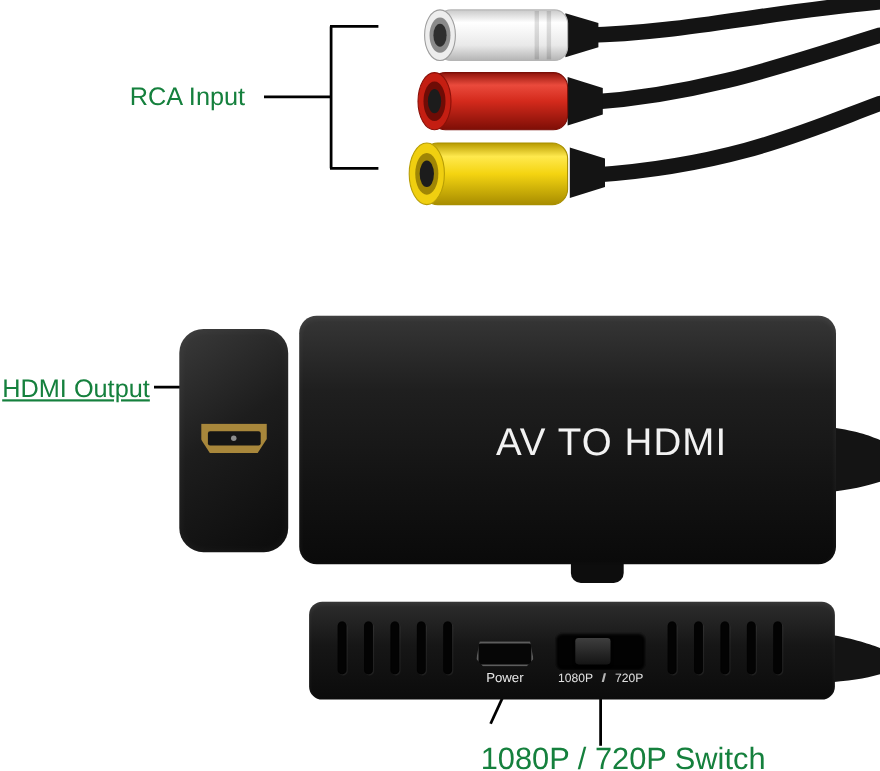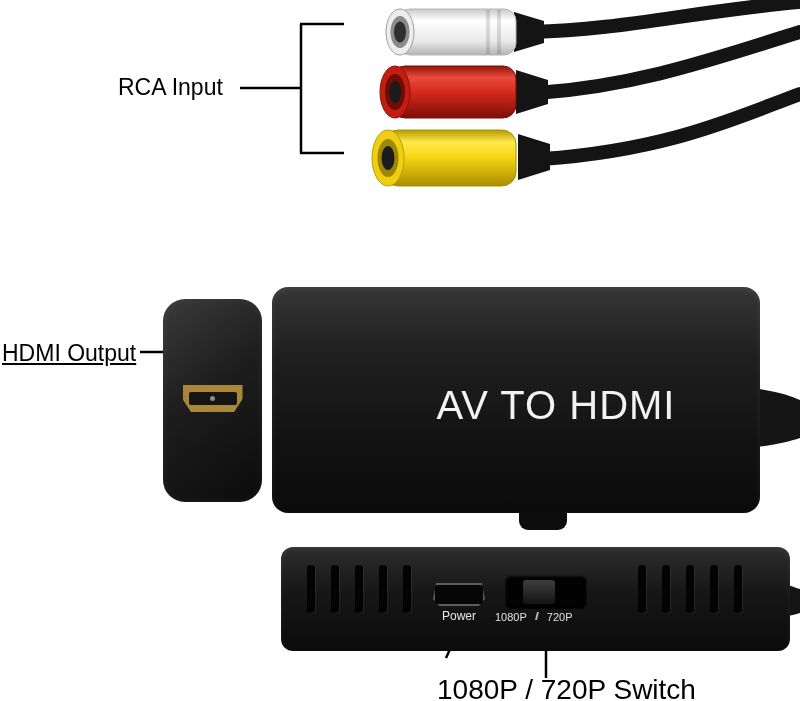--- a/index.html
+++ b/index.html
@@ -2,21 +2,21 @@
 <html><head>
 <meta charset="utf-8">
 <style>
   html,body{margin:0;padding:0;background:#fff;}
   #stage{
     position:relative;width:800px;height:701px;background:#ffffff;
     overflow:hidden;font-family:"Liberation Sans",sans-serif;
   }
   .art{position:absolute;left:0;top:0;}
   .label{
-    position:absolute;color:#000000;font-size:23px;line-height:1.15;
+    position:absolute;color:#15803d;font-size:23px;line-height:1.15;
     white-space:nowrap;
   }
   
   .hdmi-end{
     position:absolute;left:163px;top:299px;width:99px;height:203px;
     border-radius:22px;
     background:linear-gradient(145deg,#3a3a3a 0%,#1d1d1d 45%,#0b0b0b 100%);
     box-shadow:inset 0 0 10px rgba(255,255,255,0.06);
   }
   .hdmi-port{
@@ -31,34 +31,33 @@
   
   .device-main{
     position:absolute;left:272px;top:287px;width:488px;height:226px;
     border-radius:16px;
     background:linear-gradient(180deg,#363636 0%,#1f1f1f 30%,#121212 70%,#0a0a0a 100%);
     box-shadow:inset 0 2px 6px rgba(255,255,255,0.08);
     z-index:2;
   }
   .device-title{
     position:absolute;left:120px;right:40px;top:96px;text-align:center;
-    color:#f2f2f2;font-size:40px;letter-spacing:1px;
+    color:#f2f2f2;font-size:35px;letter-spacing:1px;
   }
   .device-tab{
     position:absolute;left:519px;top:500px;width:48px;height:30px;
     background:#0d0d0d;border-radius:0 0 9px 9px;z-index:1;
   }
   
   .device-bottom{
-    position:absolute;left:281px;top:547px;width:478px;height:104px;
+    position:absolute;left:281px;top:547px;width:478px;height:89px;
     border-radius:12px;
     background:linear-gradient(180deg,#2d2d2d 0%,#161616 45%,#0b0b0b 100%);
     box-shadow:inset 0 2px 5px rgba(255,255,255,0.07);
     z-index:2;
-    padding-left:31px;
   }
   .vents{position:absolute;top:18px;display:flex;gap:16px;}
   .vents-left{left:26px;}
   .vents-right{right:48px;}
   .vent{
     width:8px;height:48px;background:#040404;border-radius:4px;
     box-shadow:inset 0 0 3px #000, 1px 1px 1px rgba(255,255,255,0.08);
   }
   .usb-port{
     position:absolute;left:152px;top:36px;width:52px;height:23px;
@@ -75,21 +74,21 @@
     background:#020202;border-radius:6px;
     box-shadow:inset 0 1px 3px rgba(255,255,255,0.15), inset 0 -1px 2px #000;
   }
   .knob{
     position:absolute;left:18px;top:5px;width:32px;height:24px;
     background:linear-gradient(180deg,#3e3e3e,#141414);
     border-radius:3px;box-shadow:0 1px 2px #000;
   }
   .switch-labels{
     position:absolute;left:214px;top:64px;width:102px;
-    display:flex;align-items:flex-start;gap:9px;
+    display:flex;justify-content:center;align-items:flex-start;gap:9px;
     color:#e0e0e0;font-size:11px;
   }
   .tick{display:inline-block;width:2px;height:8px;background:#b5b5b5;
     transform:skewX(-14deg);margin-top:1px;}
 </style>
 </head>
 <body>
 
 <div id="stage">
 

